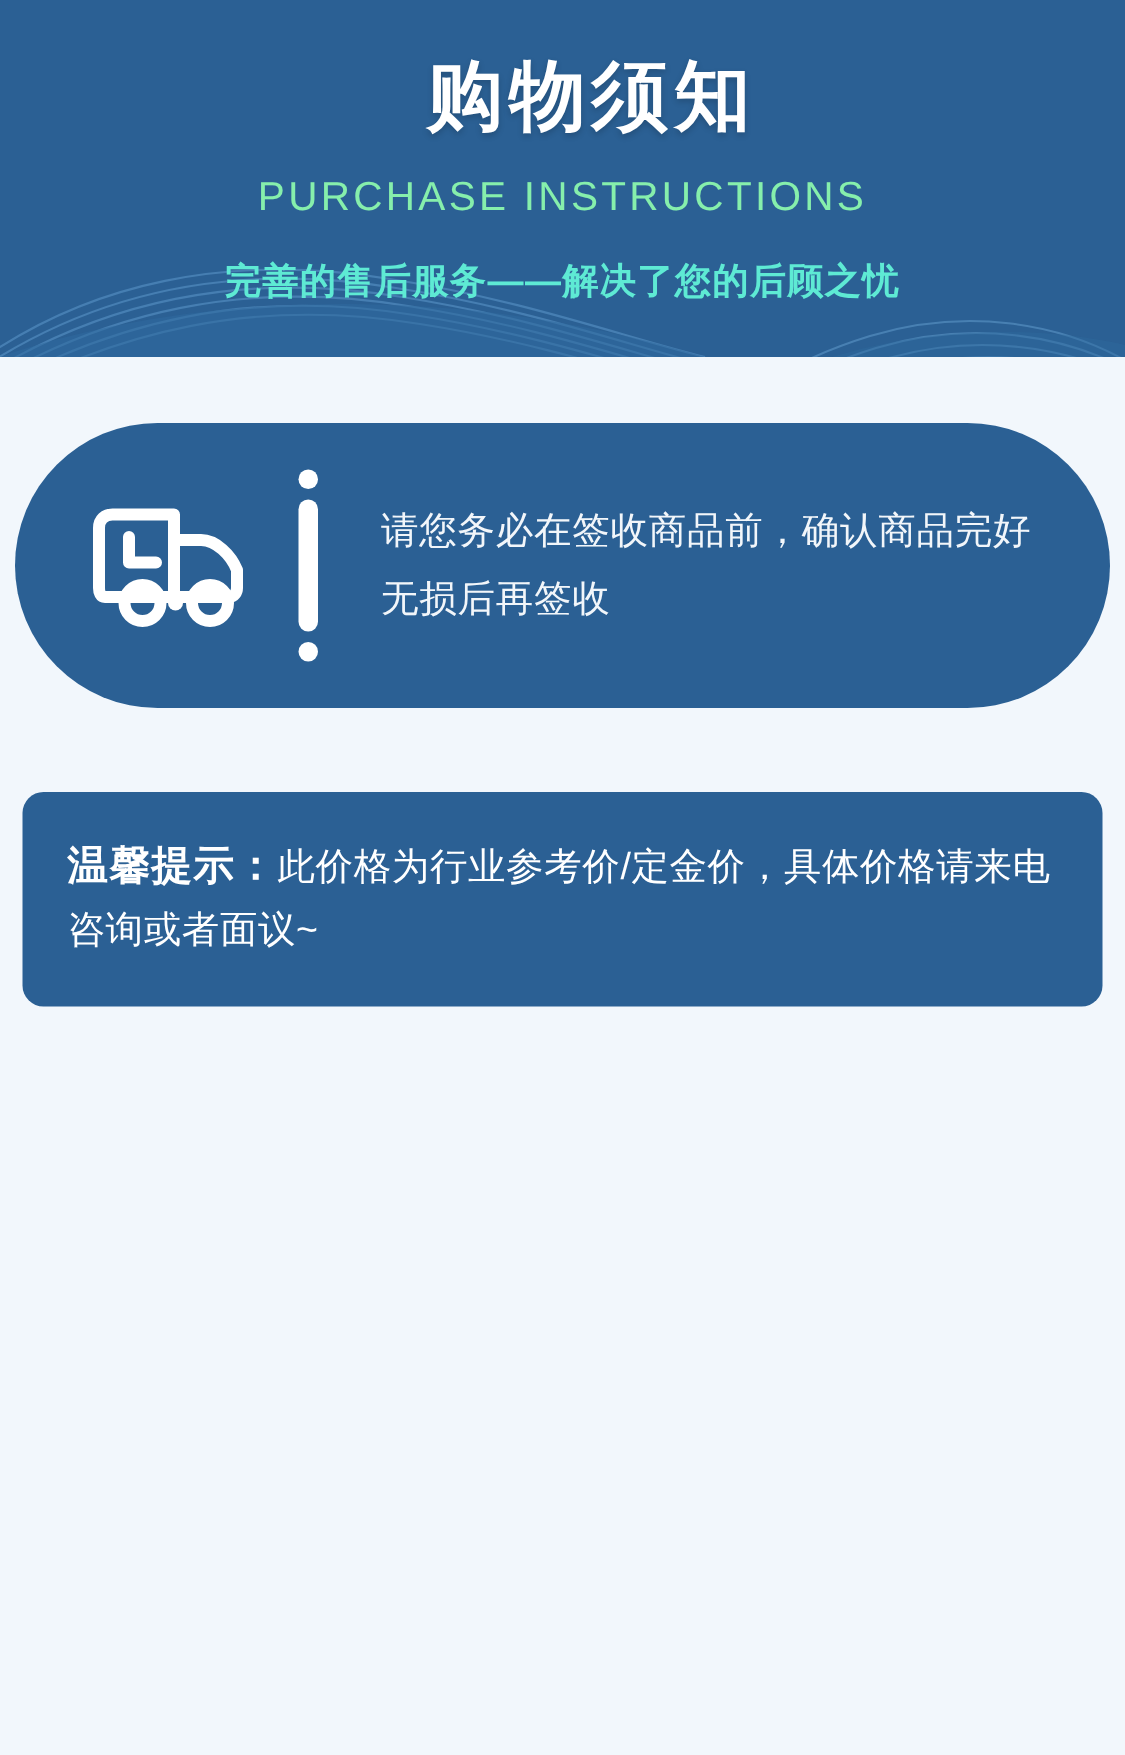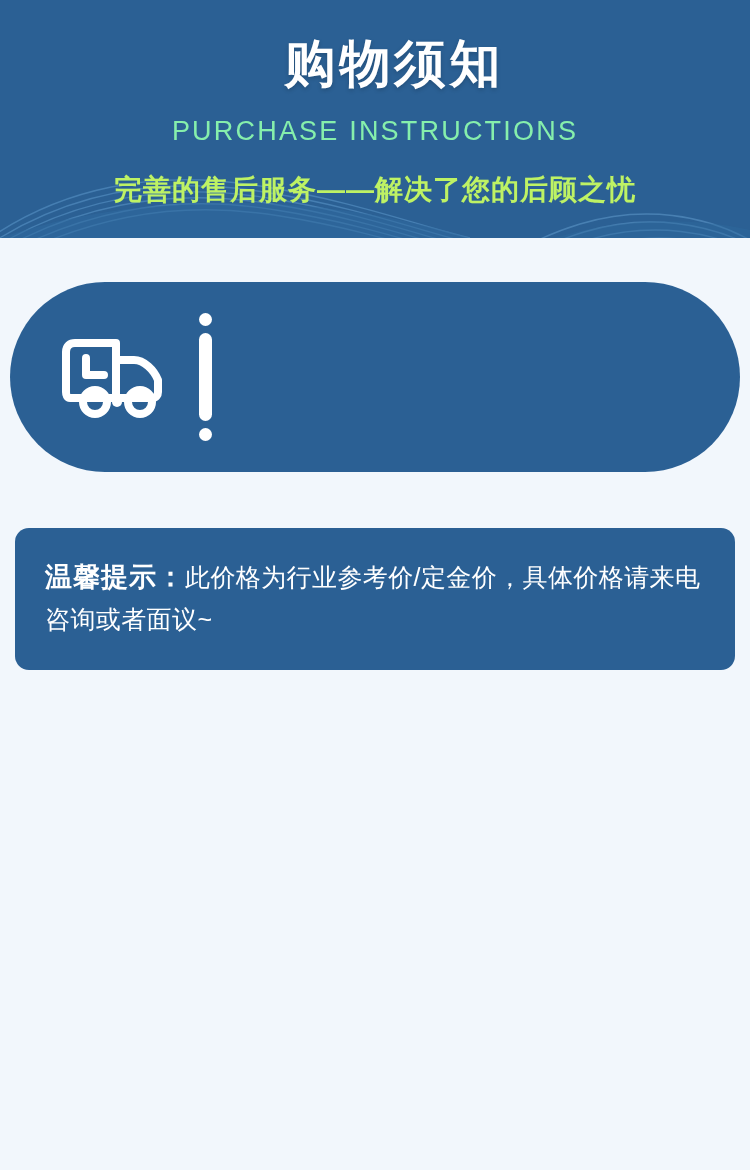--- a/index.html
+++ b/index.html
@@ -52,22 +52,22 @@
   .header-title-en {
     color: #86efac;
     font-size: 27px;
     font-weight: normal;
     letter-spacing: 2.2px;
     line-height: 1;
     margin: 0;
     padding-top: 29px;
   }
   .header-sub-cn {
-    color: #bef264;
-    font-size: 28px;
+    color: #5eead4;
+    font-size: 24px;
     font-weight: bold;
     letter-spacing: 1px;
     line-height: 1;
     margin: 0;
     padding-top: 31px;
   }
 
   
   .cards {
     padding: 44px 10px 0 10px;
@@ -205,20 +205,21 @@
           <circle cx="82" cy="72" r="12"></circle>
         </g>
         <circle cx="59" cy="72" r="5" fill="#ffffff"></circle>
       </svg>
     </div>
     <div class="card-divider">
       <span class="dot"></span>
       <span class="bar"></span>
       <span class="dot"></span>
     </div>
+    <div class="card-text">请您务必在签收商品前，确认商品完好无损后再签收</div>
   </div>
 
 </div>
 
 <div class="notice-wrap">
   <div class="notice">
     <p class="notice-line"><span class="notice-label">温馨提示：</span><span>此价格为行业参考价/定金价，具体价格请来电咨询或者面议~</span></p>
   </div>
 </div>
 

